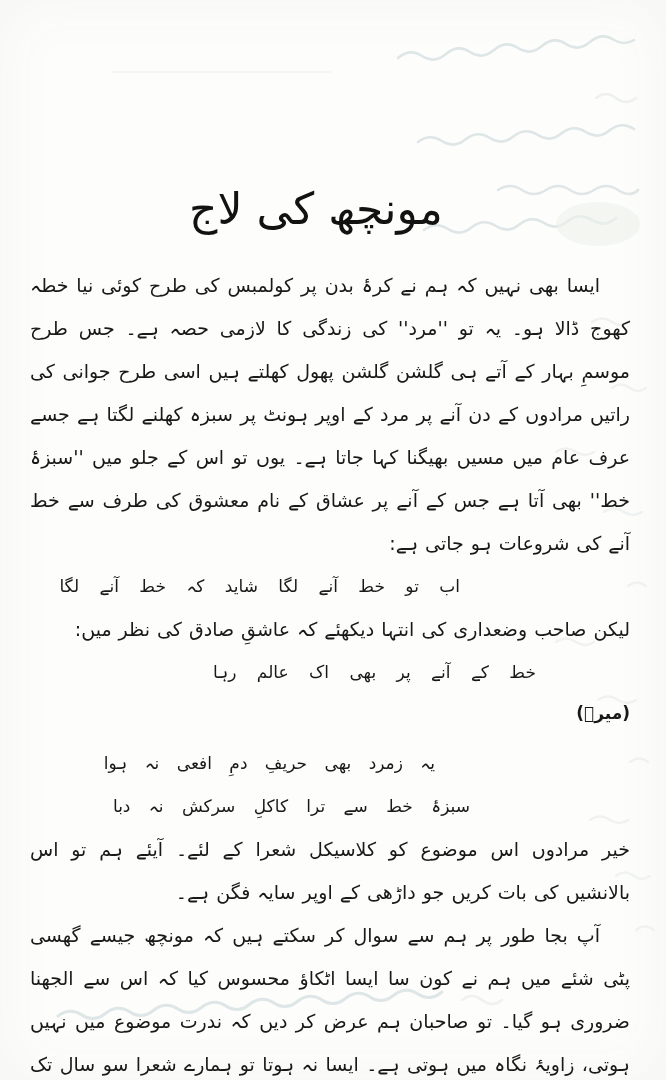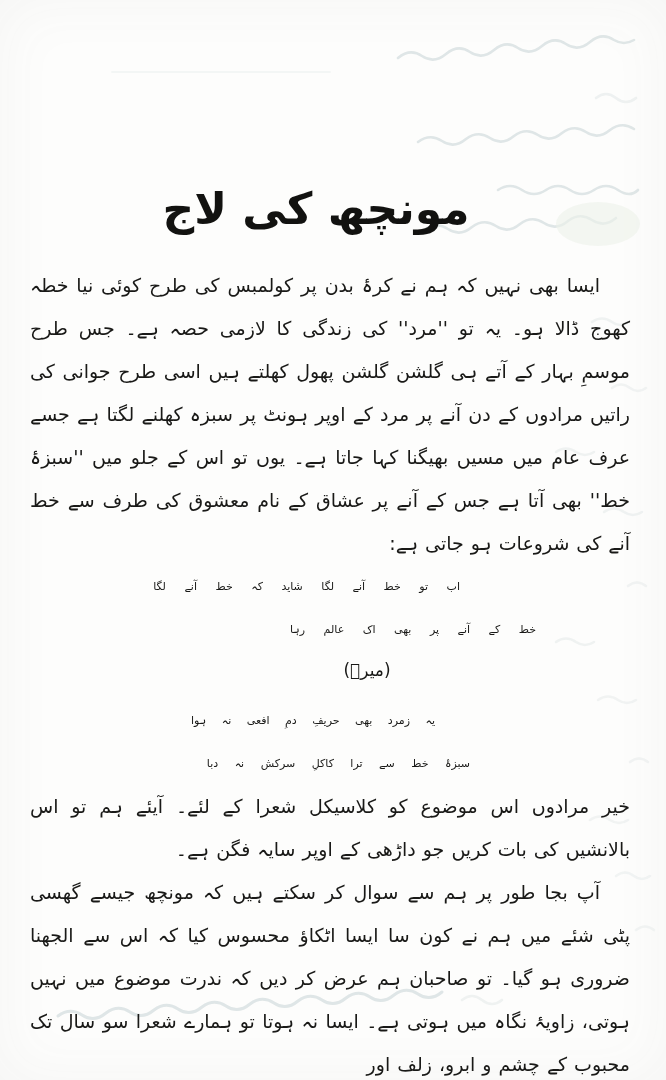--- a/index.html
+++ b/index.html
@@ -32,51 +32,52 @@
     z-index: 1;
     direction: rtl;
     padding: 0 36px 0 30px;
     box-sizing: border-box;
   }
   .page-title {
     padding-top: 178px;
     text-align: center;
     font-size: 44px;
     line-height: 62px;
-    font-weight: bold;
+    font-weight: normal;
     letter-spacing: 1px;
     transform: translateX(-14px); 
     margin: 0 0 24px 0;
     color: #121210;
   }
   .para {
     margin: 0;
     font-size: 19px;
     line-height: 43px;
     text-align: justify;
     word-spacing: 1px;
   }
   .para.indent { text-indent: 30px; }
   .verse {
     margin: 0 170px 0 0;
-    font-size: 11px;
+    font-size: 17px;
     line-height: 43px;
     word-spacing: 15px;
     white-space: nowrap;
   }
   .verse.v-short { margin-right: 94px; }
   .verse.c1 { margin-right: 160px; word-spacing: 13px; }
   .verse.c2 { margin-right: 195px; word-spacing: 12px; }
   .attribution {
     margin: 0;
     font-size: 17px;
     line-height: 38px;
     direction: rtl;
-    text-align: center;
+    text-align: right;
     padding-left: 74px;
+    font-weight: bold;
   }
   .spacer-sm { height: 10px; }
 </style>
 </head>
 <body>
 
 <div class="scan-page">
 
   <svg class="bleed-layer" width="666" height="1080" viewBox="0 0 666 1080" xmlns="http://www.w3.org/2000/svg">
     <g fill="none" stroke="#c7d3d5" stroke-width="2.6" stroke-linecap="round" opacity="0.55">
@@ -109,20 +110,21 @@
   </svg>
 
   <div class="text-layer">
 
     <h1 class="page-title">مونچھ کی لاج</h1>
 
     <p class="para indent">ایسا بھی نہیں کہ ہم نے کرۂ بدن پر کولمبس کی طرح کوئی نیا خطہ کھوج ڈالا ہو۔ یہ تو ''مرد'' کی زندگی کا لازمی حصہ ہے۔ جس طرح موسمِ بہار کے آتے ہی گلشن گلشن پھول کھلتے ہیں اسی طرح جوانی کی راتیں مرادوں کے دن آنے پر مرد کے اوپر ہونٹ پر سبزہ کھلنے لگتا ہے جسے عرف عام میں مسیں بھیگنا کہا جاتا ہے۔ یوں تو اس کے جلو میں ''سبزۂ خط'' بھی آتا ہے جس کے آنے پر عشاق کے نام معشوق کی طرف سے خط آنے کی شروعات ہو جاتی ہے:</p>
 
     <p class="verse">اب تو خط آنے لگا شاید کہ خط آنے لگا</p>
 
+    <p class="para">لیکن صاحب وضعداری کی انتہا دیکھئے کہ عاشقِ صادق کی نظر میں:</p>
 
     <p class="verse v-short">خط کے آنے پر بھی اک عالم رہا</p>
 
     <p class="attribution">(میرؔ)</p>
 
     <div class="spacer-sm"></div>
 
 
     <p class="verse c2">یہ زمرد بھی حریفِ دمِ افعی نہ ہوا</p>
     <p class="verse c1">سبزۂ خط سے ترا کاکلِ سرکش نہ دبا</p>

